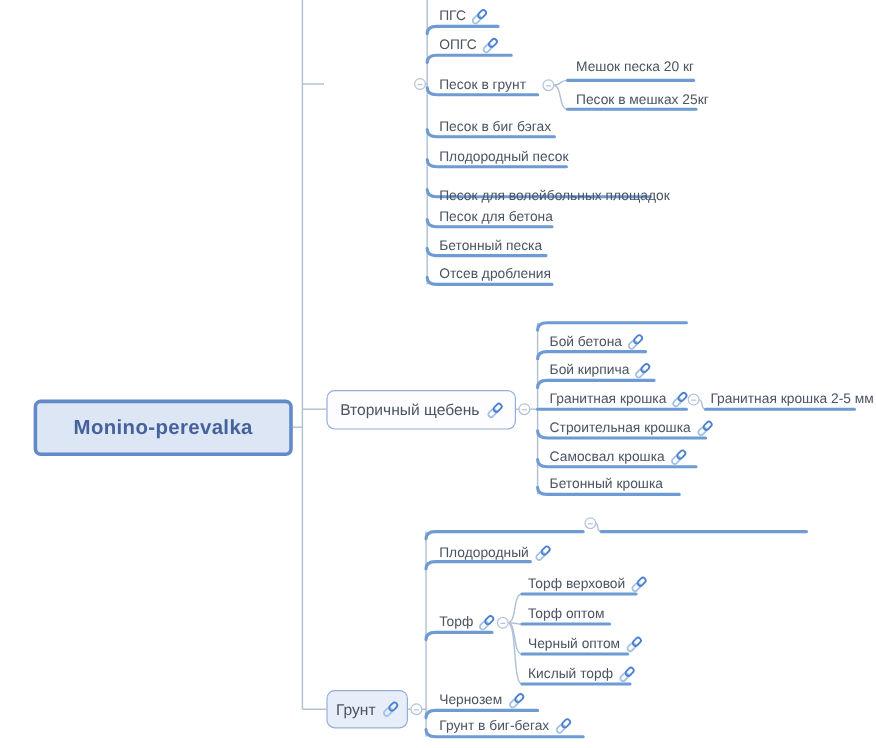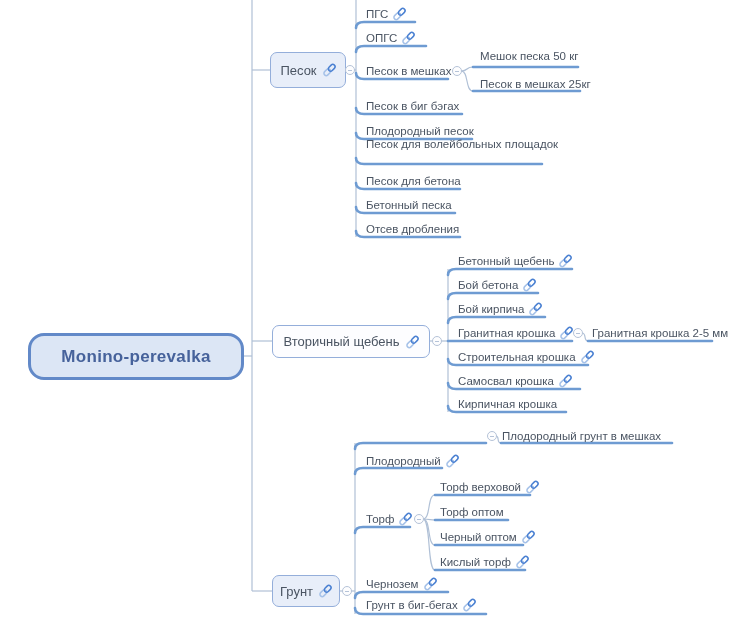--- a/index.html
+++ b/index.html
@@ -14,21 +14,21 @@
   .licon{display:inline-flex;width:13px;height:12px;align-items:center}
   .licon svg{overflow:visible}
   .collapse{position:absolute;z-index:3;width:10px;height:10px;border:1px solid #b5c3d8;
             border-radius:50%;background:#fdfdfe;cursor:pointer}
   .collapse::after{content:"";position:absolute;left:2px;top:3.5px;width:4px;height:1px;background:#b5c3d8}
   .box{position:absolute;z-index:2;display:flex;align-items:center;justify-content:center;gap:6px;
        border:1.4px solid #94aeda;border-radius:7px;font-size:13px;color:#4a5462;
        background:#e8eef9;white-space:nowrap;cursor:pointer}
   .box.white{background:#fdfdff}
   .root{position:absolute;z-index:2;display:flex;align-items:center;justify-content:center;
-        border:3px solid #6289c8;border-radius:16px;background:#dce6f5;
+        border:3px solid #6289c8;border-radius:6px;background:#dce6f5;
         font-size:17px;font-weight:bold;color:#46629b;letter-spacing:.3px;cursor:pointer}
 </style>
 </head>
 <body>
 
 <div id="canvas">
 
   <svg class="lines" width="730" height="623">
     <g>
       <path class="t" d="M252,0 V591"></path>
@@ -81,31 +81,20 @@
       <path class="u" d="M435,520 H508"></path>
       <path class="u" d="M435,545 H523"></path>
       <path class="u" d="M435,570 H525"></path>
     </g>
   </svg>
 
   <div class="root" style="left:28px;top:333px;width:216px;height:47px">
     <span>Monino-perevalka</span>
   </div>
 
-  <div class="box" style="left:270px;top:52px;width:76px;height:36px">
-    <span>Песок</span>
-    <span class="licon">
-        <svg width="13" height="12" viewBox="0 0 13 12">
-          <g fill="none" transform="rotate(-45 6.5 6)">
-            <rect x="-0.4" y="3.7" width="7.6" height="4.6" rx="2.3" stroke="#a5c1e8" stroke-width="1.5"></rect>
-            <rect x="5.8" y="3.7" width="7.6" height="4.6" rx="2.3" stroke="#4a80d2" stroke-width="1.5"></rect>
-          </g>
-        </svg>
-      </span>
-  </div>
   <div class="box" style="left:272px;top:575px;width:68px;height:32px">
     <span>Грунт</span>
     <span class="licon">
         <svg width="13" height="12" viewBox="0 0 13 12">
           <g fill="none" transform="rotate(-45 6.5 6)">
             <rect x="-0.4" y="3.7" width="7.6" height="4.6" rx="2.3" stroke="#a5c1e8" stroke-width="1.5"></rect>
             <rect x="5.8" y="3.7" width="7.6" height="4.6" rx="2.3" stroke="#4a80d2" stroke-width="1.5"></rect>
           </g>
         </svg>
       </span>
@@ -138,58 +127,47 @@
     <span class="licon">
         <svg width="13" height="12" viewBox="0 0 13 12">
           <g fill="none" transform="rotate(-45 6.5 6)">
             <rect x="-0.4" y="3.7" width="7.6" height="4.6" rx="2.3" stroke="#a5c1e8" stroke-width="1.5"></rect>
             <rect x="5.8" y="3.7" width="7.6" height="4.6" rx="2.3" stroke="#4a80d2" stroke-width="1.5"></rect>
           </g>
         </svg>
       </span>
   </div>
   <div class="leaf" style="left:366px;top:63px">
-    <span>Песок в мешках</span>
+    <span>Песок в грунт</span>
   </div>
   <div class="leaf" style="left:480px;top:48px">
-    <span>Мешок песка 50 кг</span>
+    <span>Мешок песка 20 кг</span>
   </div>
   <div class="leaf" style="left:480px;top:76px">
     <span>Песок в мешках 25кг</span>
   </div>
   <div class="leaf" style="left:366px;top:98px">
     <span>Песок в биг бэгах</span>
   </div>
   <div class="leaf" style="left:366px;top:123px">
     <span>Плодородный песок</span>
   </div>
-  <div class="leaf" style="left:366px;top:136px">
+  <div class="leaf" style="left:366px;top:156px">
     <span>Песок для волейбольных площадок</span>
   </div>
   <div class="leaf" style="left:366px;top:173px">
     <span>Песок для бетона</span>
   </div>
   <div class="leaf" style="left:366px;top:197px">
     <span>Бетонный песка</span>
   </div>
   <div class="leaf" style="left:366px;top:221px">
     <span>Отсев дробления</span>
   </div>
 
-  <div class="leaf" style="left:458px;top:253px">
-    <span>Бетонный щебень</span>
-    <span class="licon">
-        <svg width="13" height="12" viewBox="0 0 13 12">
-          <g fill="none" transform="rotate(-45 6.5 6)">
-            <rect x="-0.4" y="3.7" width="7.6" height="4.6" rx="2.3" stroke="#a5c1e8" stroke-width="1.5"></rect>
-            <rect x="5.8" y="3.7" width="7.6" height="4.6" rx="2.3" stroke="#4a80d2" stroke-width="1.5"></rect>
-          </g>
-        </svg>
-      </span>
-  </div>
   <div class="leaf" style="left:458px;top:277px">
     <span>Бой бетона</span>
     <span class="licon">
         <svg width="13" height="12" viewBox="0 0 13 12">
           <g fill="none" transform="rotate(-45 6.5 6)">
             <rect x="-0.4" y="3.7" width="7.6" height="4.6" rx="2.3" stroke="#a5c1e8" stroke-width="1.5"></rect>
             <rect x="5.8" y="3.7" width="7.6" height="4.6" rx="2.3" stroke="#4a80d2" stroke-width="1.5"></rect>
           </g>
         </svg>
       </span>
@@ -235,26 +213,23 @@
     <span class="licon">
         <svg width="13" height="12" viewBox="0 0 13 12">
           <g fill="none" transform="rotate(-45 6.5 6)">
             <rect x="-0.4" y="3.7" width="7.6" height="4.6" rx="2.3" stroke="#a5c1e8" stroke-width="1.5"></rect>
             <rect x="5.8" y="3.7" width="7.6" height="4.6" rx="2.3" stroke="#4a80d2" stroke-width="1.5"></rect>
           </g>
         </svg>
       </span>
   </div>
   <div class="leaf" style="left:458px;top:396px">
-    <span>Кирпичная крошка</span>
-  </div>
-
-  <div class="leaf" style="left:502px;top:428px">
-    <span>Плодородный грунт в мешках</span>
-  </div>
+    <span>Бетонный крошка</span>
+  </div>
+
   <div class="leaf" style="left:366px;top:453px">
     <span>Плодородный</span>
     <span class="licon">
         <svg width="13" height="12" viewBox="0 0 13 12">
           <g fill="none" transform="rotate(-45 6.5 6)">
             <rect x="-0.4" y="3.7" width="7.6" height="4.6" rx="2.3" stroke="#a5c1e8" stroke-width="1.5"></rect>
             <rect x="5.8" y="3.7" width="7.6" height="4.6" rx="2.3" stroke="#4a80d2" stroke-width="1.5"></rect>
           </g>
         </svg>
       </span>

